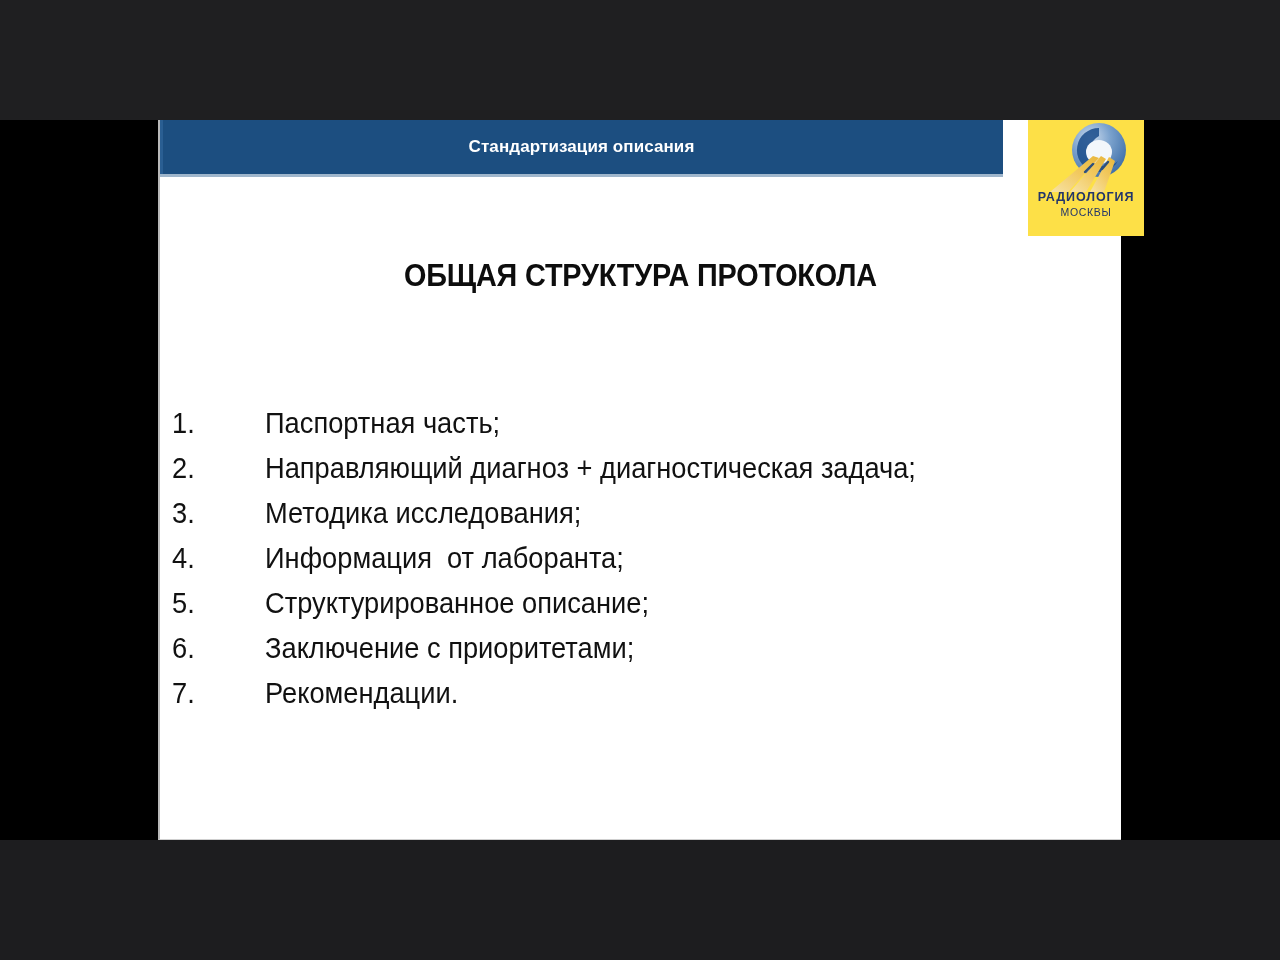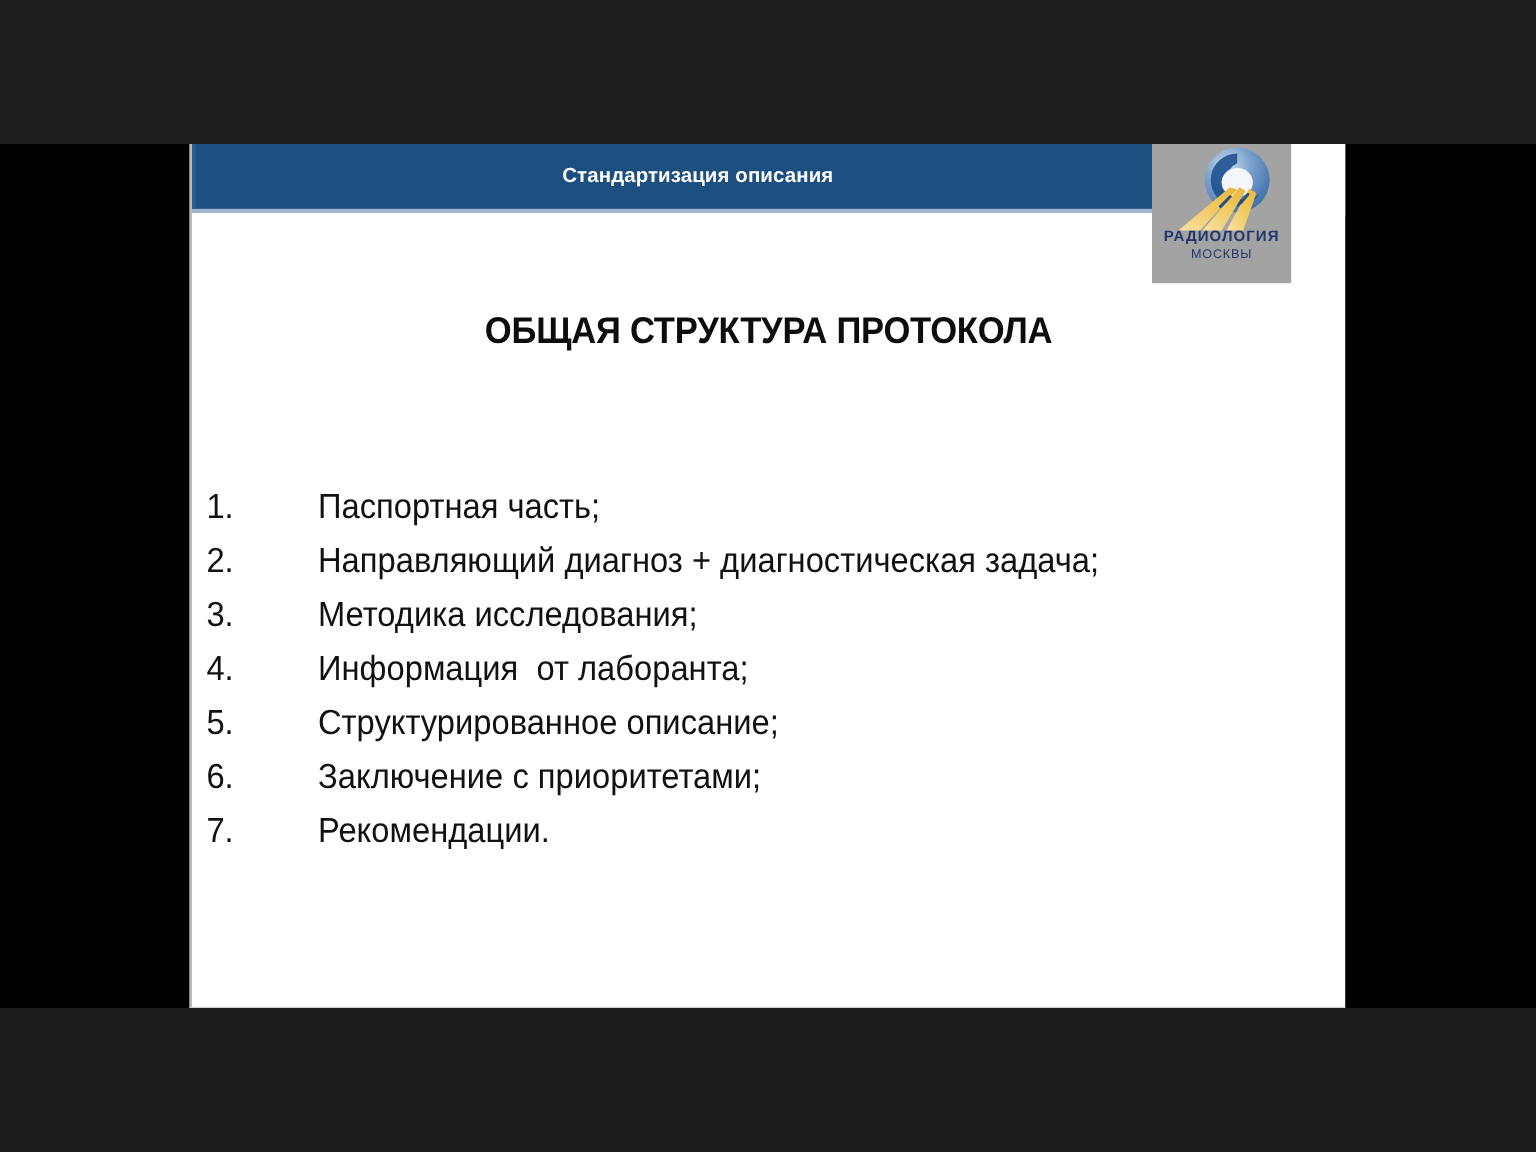--- a/index.html
+++ b/index.html
@@ -98,25 +98,25 @@
   }
   .header-logo-slot {
     width: 118px;
     height: 60px;
     background: #ffffff;
   }
 
   
   .logo {
     position: absolute;
-    left: 800px;
+    left: 868px;
     top: 0px;
     width: 116px;
     height: 116px;
-    background: #a3a3a3;
+    background: #fde047;
   }
   .logo-mark {
     position: absolute;
     left: 18px;
     top: 2px;
     width: 84px;
     height: 74px;
   }
   .logo-text {
     position: absolute;

